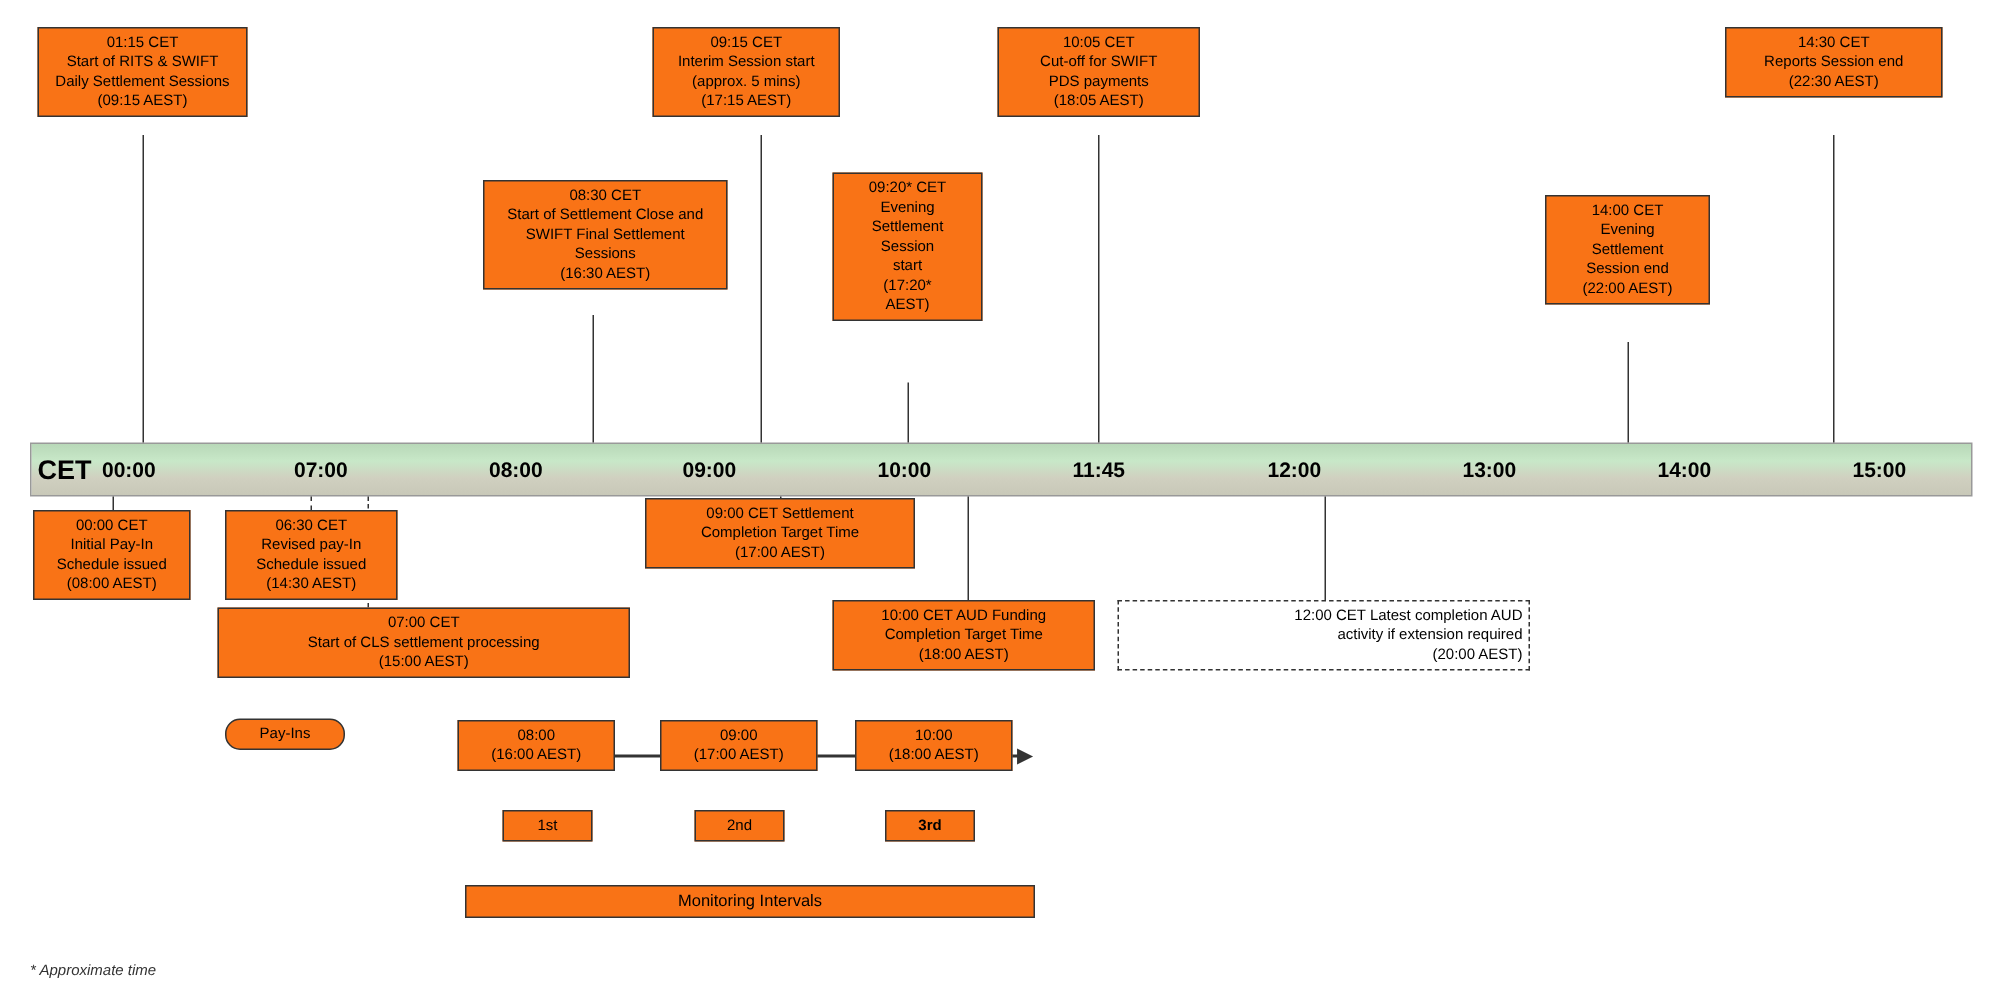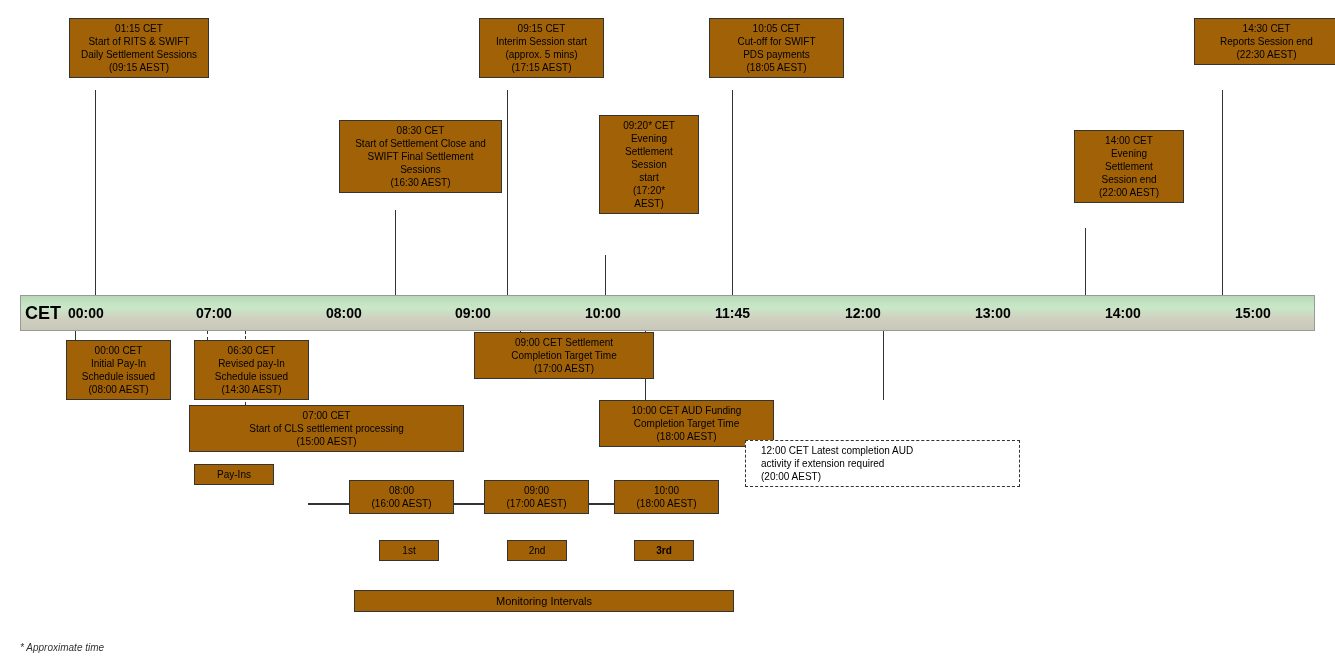--- a/index.html
+++ b/index.html
@@ -69,39 +69,37 @@
       position: absolute;
       width: 1px;
       border-left: 1px dashed #333;
       z-index: 5;
     }
 
     
     .event-box {
       position: absolute;
       border: 1px solid #333;
-      background: #a16207;
+      background: #f97316;
       padding: 3px 5px;
       text-align: center;
       font-size: 10px;
       line-height: 1.3;
       z-index: 20;
-      margin-left: 44px;
     }
 
     .event-box-dashed {
       position: absolute;
       border: 1px dashed #333;
       background: #fff;
-      padding: 3px 15px;
-      text-align: left;
+      padding: 3px 4px;
+      text-align: right;
       font-size: 10px;
       line-height: 1.3;
       z-index: 20;
-      margin-top: 40px;
     }
 
     
     .arrow-line {
       position: absolute;
       height: 2px;
       background: #333;
       z-index: 10;
     }
     .arrow-head {
@@ -140,21 +138,21 @@
   <div class="timeline-tick" style="left:1105px;">14:00</div>
   <div class="timeline-tick" style="left:1235px;">15:00</div>
 
   <div class="event-box" style="left:25px; top:18px; width:140px;">
     <span>01:15 CET</span><br>
     Start of RITS &amp; SWIFT<br>Daily Settlement Sessions<br>(09:15 AEST)
   </div>
 
   <div class="connector" style="left:95px; top:90px; height:205px;"></div>
 
-  <div class="event-box" style="left:295px; top:120px; width:163px;">
+  <div class="event-box" style="left:322px; top:120px; width:163px;">
     08:30 CET<br>Start of Settlement Close and<br>SWIFT Final Settlement<br>Sessions<br>(16:30 AEST)
   </div>
 
   <div class="connector" style="left:395px; top:210px; height:85px;"></div>
 
   <div class="event-box" style="left:435px; top:18px; width:125px;">
     09:15 CET<br>Interim Session start<br>(approx. 5 mins)<br>(17:15 AEST)
   </div>
 
   <div class="connector" style="left:507px; top:90px; height:205px;"></div>
@@ -212,21 +210,21 @@
   </div>
 
   <div class="connector" style="left:645px; top:331px; height:69px;"></div>
 
   <div class="event-box-dashed" style="left:745px; top:400px; width:275px;">
     12:00 CET Latest completion AUD<br>activity if extension required<br>(20:00 AEST)
   </div>
 
   <div class="connector" style="left:883px; top:331px; height:69px;"></div>
 
-  <div class="event-box" style="left:150px; top:464px; width:80px;">
+  <div class="event-box" style="left:150px; top:479px; width:80px;border-radius:10px;">
     <span>Pay-Ins</span>
   </div>
 
   <div class="event-box" style="left:305px; top:480px; width:105px;">
     08:00<br>(16:00 AEST)
   </div>
   <div class="event-box" style="left:440px; top:480px; width:105px;">
     09:00<br>(17:00 AEST)
   </div>
   <div class="event-box" style="left:570px; top:480px; width:105px;">

